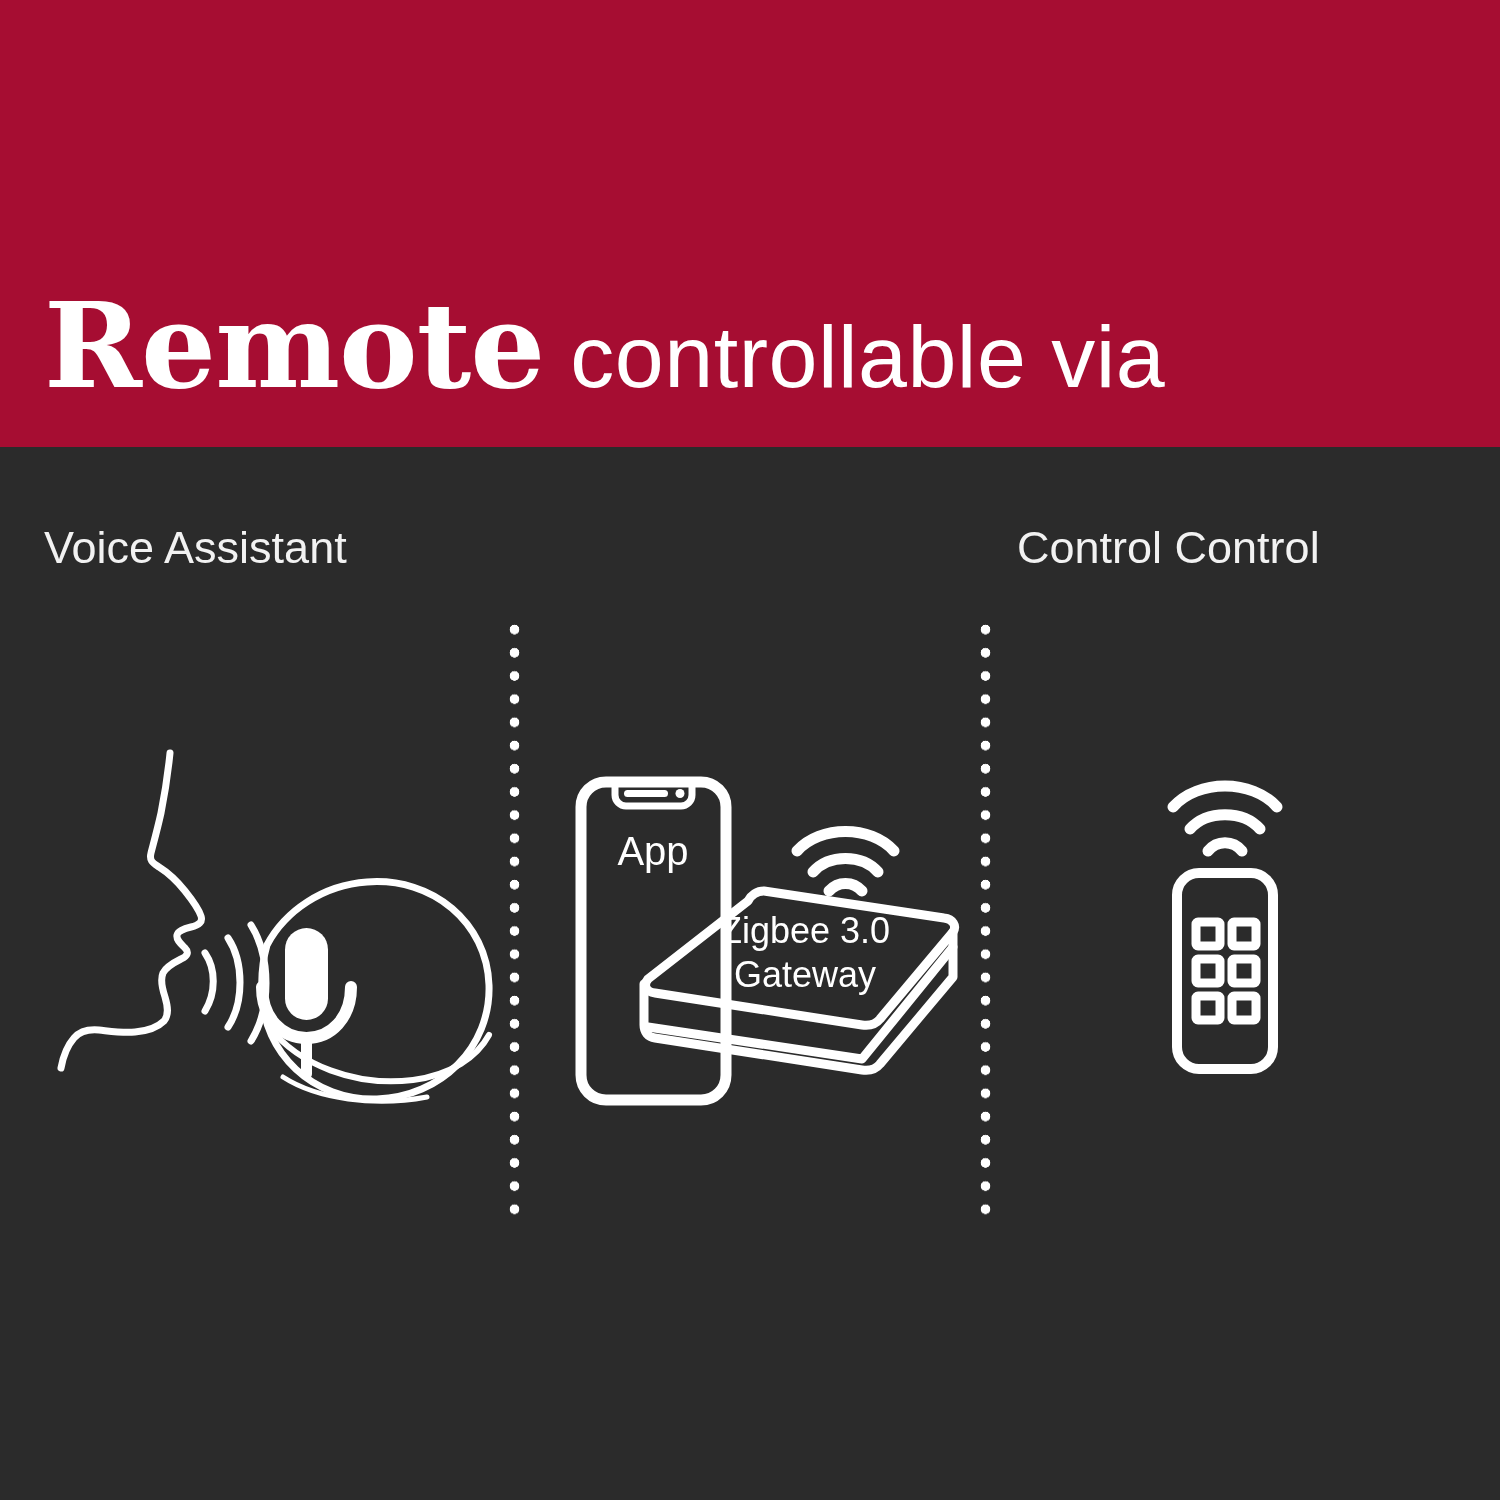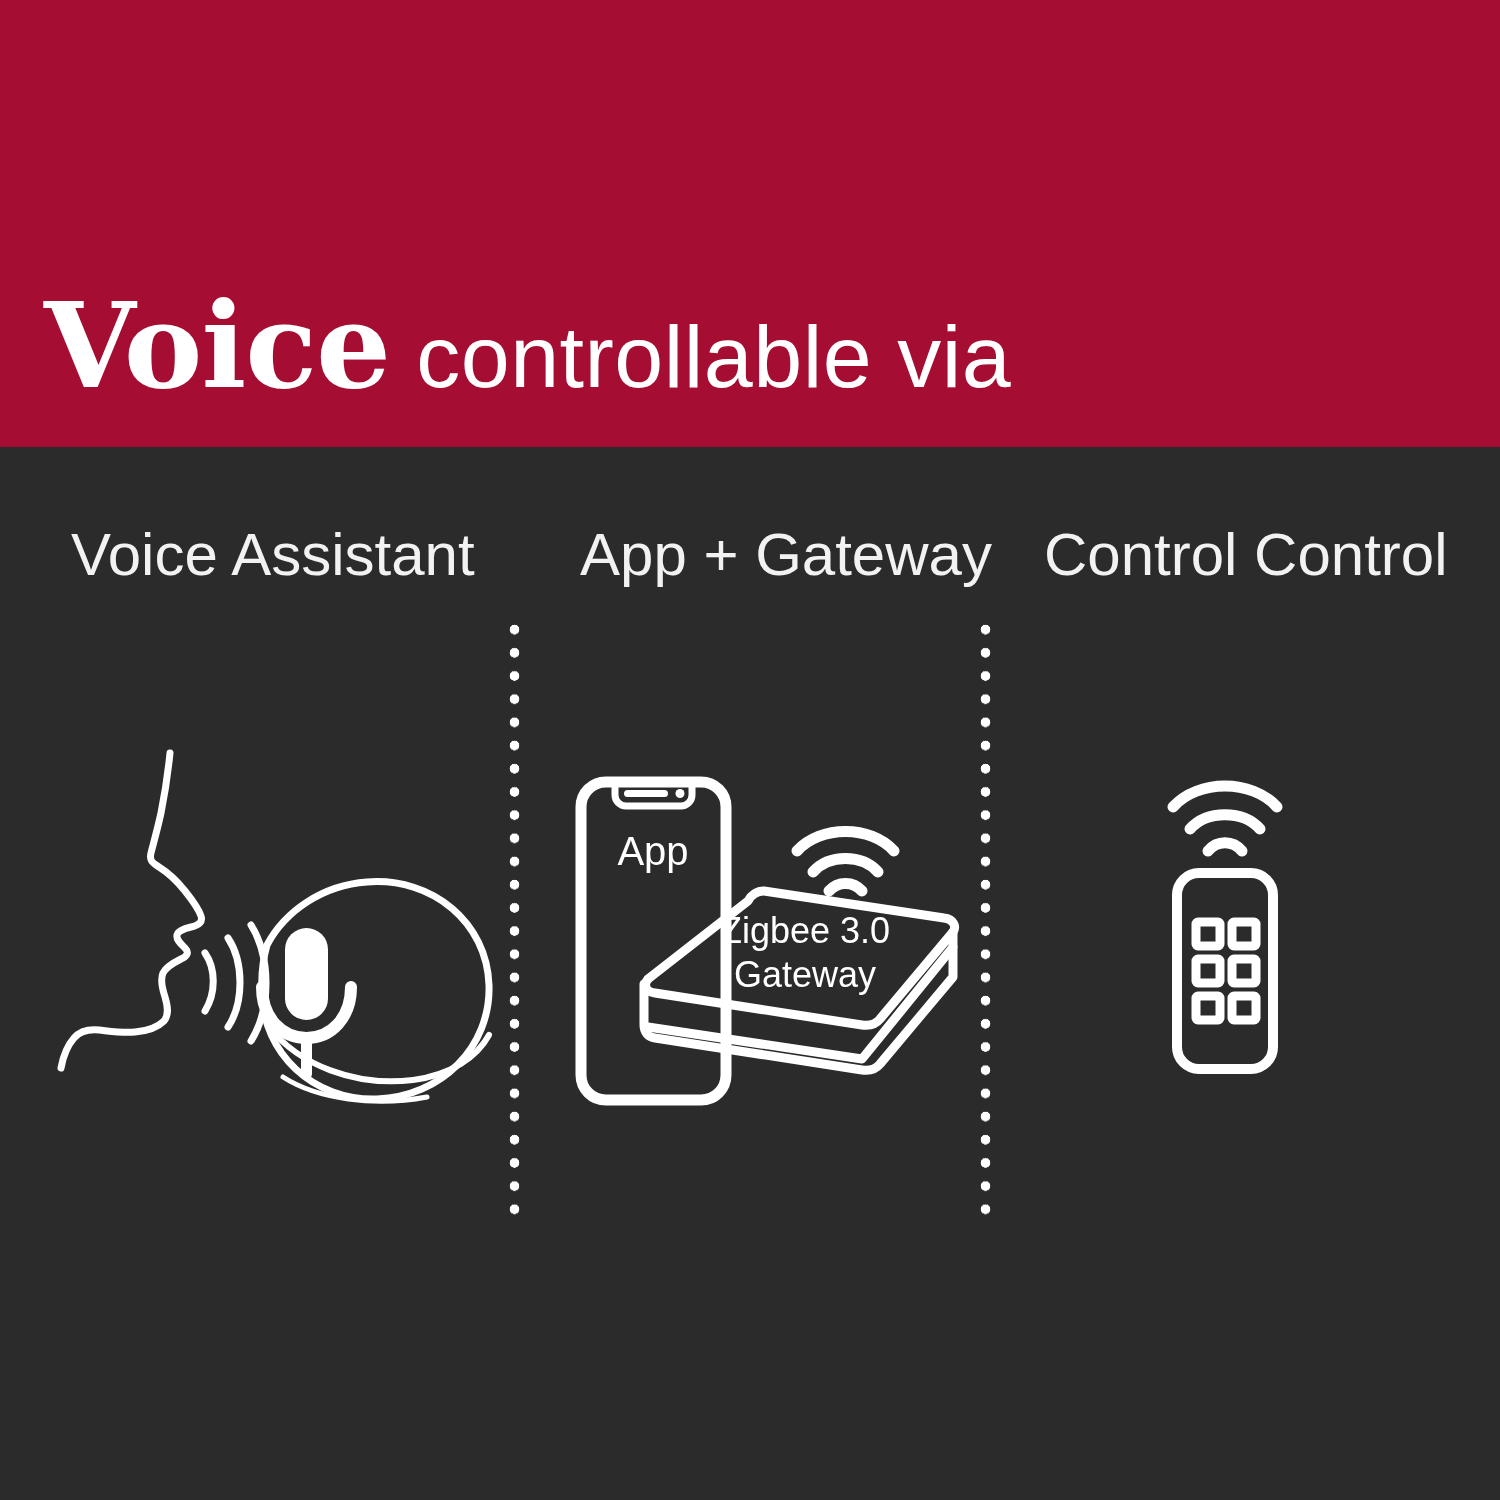--- a/index.html
+++ b/index.html
@@ -43,25 +43,24 @@
     position:absolute;left:0;top:447px;width:1500px;height:1053px;
     background:#2b2b2b;
   }
 
   
   .col-title{
     position:absolute;
     color:#f2f2f2;
     font-family:"Liberation Sans", sans-serif;
     font-weight:400;
-    font-size:60px;
+    font-size:45px;
     letter-spacing:0px;
     white-space:nowrap;
     line-height:1;
-    margin-left:27px;
   }
   #title-0{left:44px;top:525px;}
   #title-1{left:553px;top:525px;}
   #title-2{left:1017px;top:525px;}
 
   
   .divider{
     position:absolute;
     width:11px;
     top:624px;height:600px;
@@ -89,28 +88,27 @@
   .lbl-app{font-size:40px;}
   .lbl-gw{font-size:36px;}
 </style>
 </head>
 <body>
 
 <div id="root">
 
   <div class="header-band">
     <div class="headline">
-      <span class="smart">Voice</span><span class="tail">controllable via</span>
+      <span class="smart">Remote</span><span class="tail">controllable via</span>
     </div>
   </div>
 
   <div class="body-band"></div>
 
   <div class="col-title" id="title-0">Voice Assistant</div>
-  <div class="col-title" id="title-1">App + Gateway</div>
   <div class="col-title" id="title-2">Control Control</div>
 
   <div class="divider" id="divider-0"></div>
   <div class="divider" id="divider-1"></div>
 
   <svg class="art" id="art-voice" viewBox="0 0 460 380">
 
     <path class="stroke" stroke-width="7" d="
       M 115 18
       C 113 38 110 58 106 78

